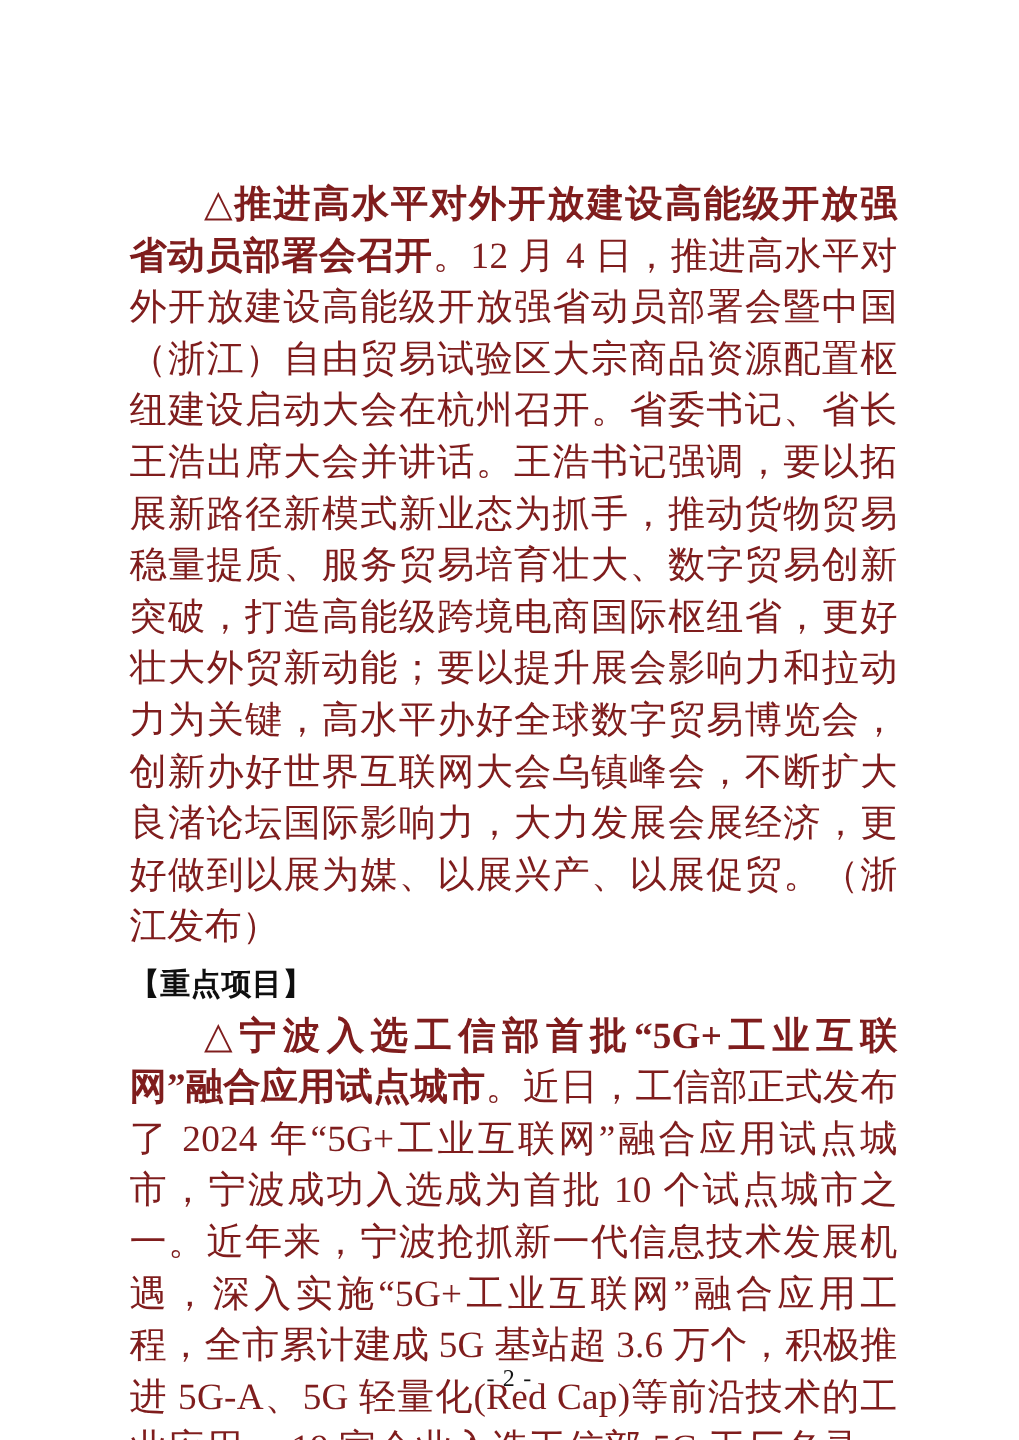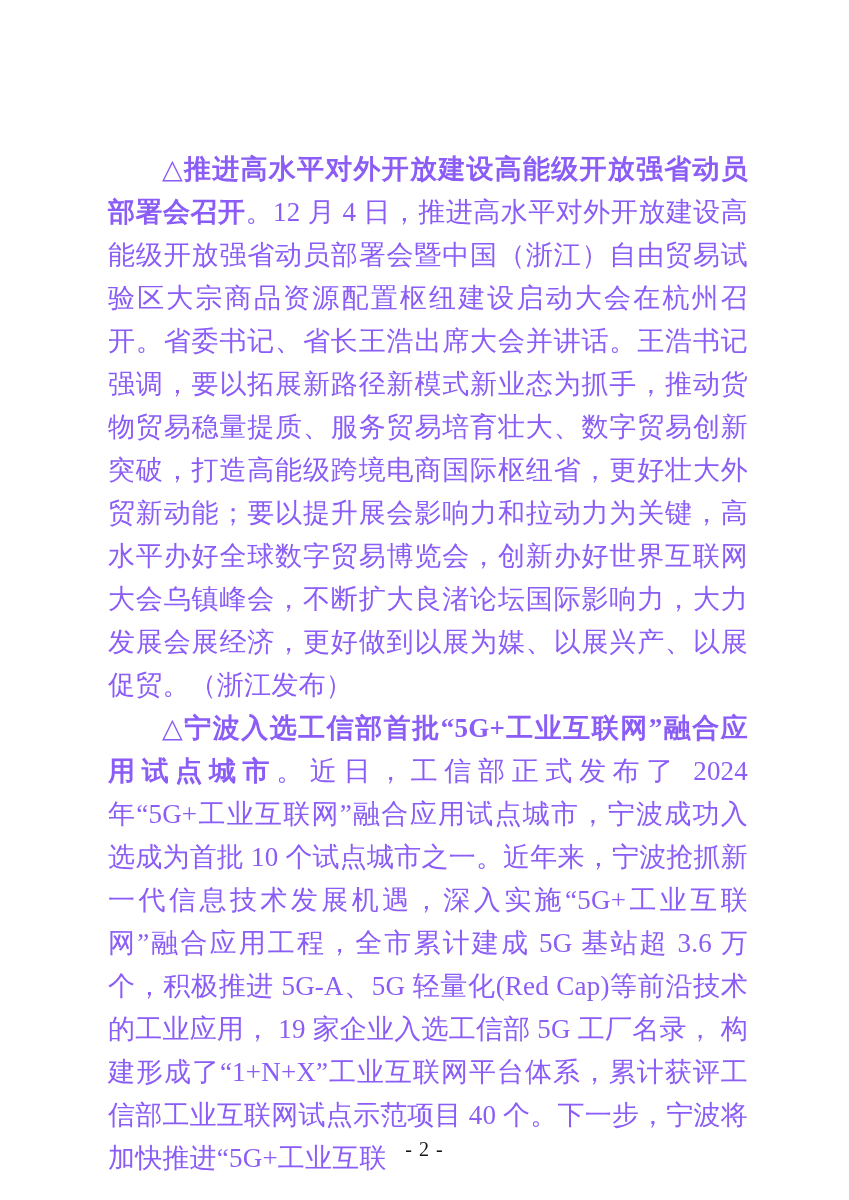--- a/index.html
+++ b/index.html
@@ -29,23 +29,23 @@
     line-height: 1.45;
     color: #0f0f0f;
     margin: 0 0 2px 0;
     letter-spacing: 0.5px;
   }
   .section-heading.second {
     margin-top: 10px;
   }
   .para {
     font-family: "Liberation Serif", "DejaVu Serif", serif;
-    font-size: 27px;
+    font-size: 31px;
     line-height: 43px;
-    color: #8b5cf6;
+    color: #7f1d1d;
     margin: 0;
     text-align: justify;
     text-justify: inter-ideograph;
     text-indent: 2em;
     letter-spacing: 0.2px;
   }
   .para .lead {
     font-weight: bold;
   }
   .footer {
@@ -62,19 +62,20 @@
 </style>
 </head>
 <body>
 
 <div class="page">
   <div class="content">
 
 
     <p class="para"><span class="lead">△推进高水平对外开放建设高能级开放强省动员部署会召开</span><span>。12 月 4 日，推进高水平对外开放建设高能级开放强省动员部署会暨中国（浙江）自由贸易试验区大宗商品资源配置枢纽建设启动大会在杭州召开。省委书记、省长王浩出席大会并讲话。王浩书记强调，要以拓展新路径新模式新业态为抓手，推动货物贸易稳量提质、服务贸易培育壮大、数字贸易创新突破，打造高能级跨境电商国际枢纽省，更好壮大外贸新动能；要以提升展会影响力和拉动力为关键，高水平办好全球数字贸易博览会，创新办好世界互联网大会乌镇峰会，不断扩大良渚论坛国际影响力，大力发展会展经济，更好做到以展为媒、以展兴产、以展促贸。（浙江发布）</span></p>
 
+    <h2 class="section-heading second">【重点项目】</h2>
 
     <p class="para"><span class="lead">△宁波入选工信部首批“5G+工业互联网”融合应用试点城市</span><span>。近日，工信部正式发布了 2024 年“5G+工业互联网”融合应用试点城市，宁波成功入选成为首批 10 个试点城市之一。近年来，宁波抢抓新一代信息技术发展机遇，深入实施“5G+工业互联网”融合应用工程，全市累计建成 5G 基站超 3.6 万个，积极推进 5G-A、5G 轻量化(Red Cap)等前沿技术的工业应用， 19 家企业入选工信部 5G 工厂名录， 构建形成了“1+N+X”工业互联网平台体系，累计获评工信部工业互联网试点示范项目 40 个。下一步，宁波将加快推进“5G+工业互联</span></p>
 
   </div>
 
   <div class="footer">- 2 -</div>
 </div>
 
 </body></html>

